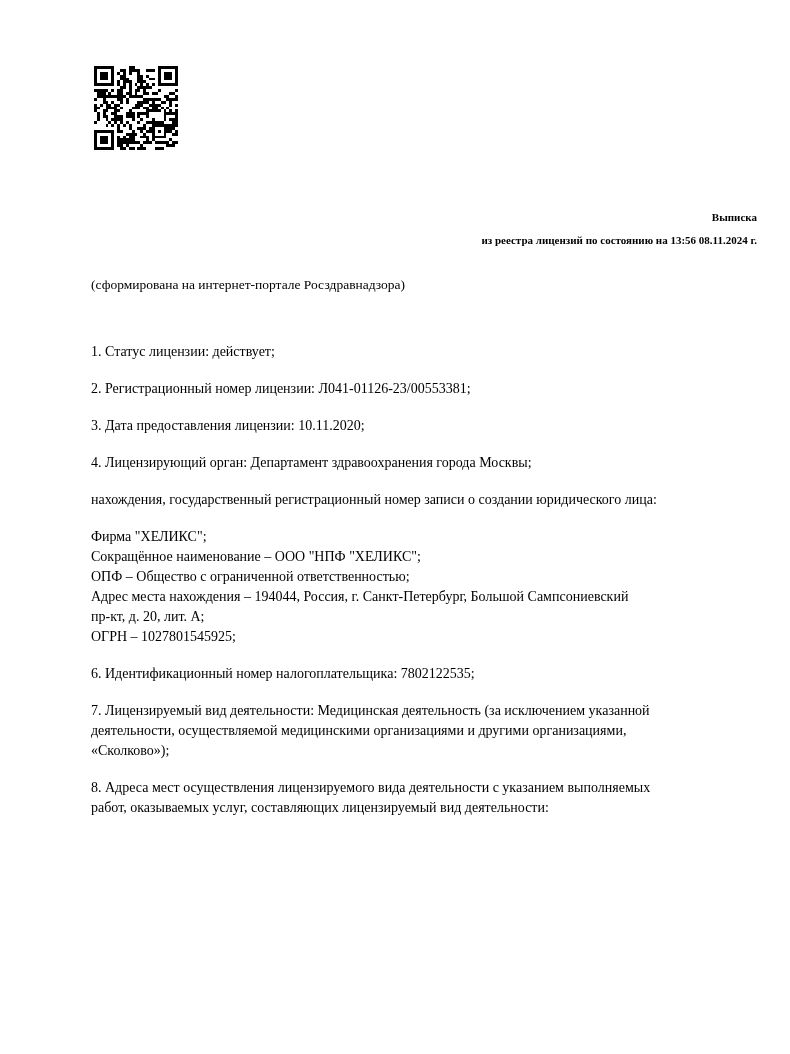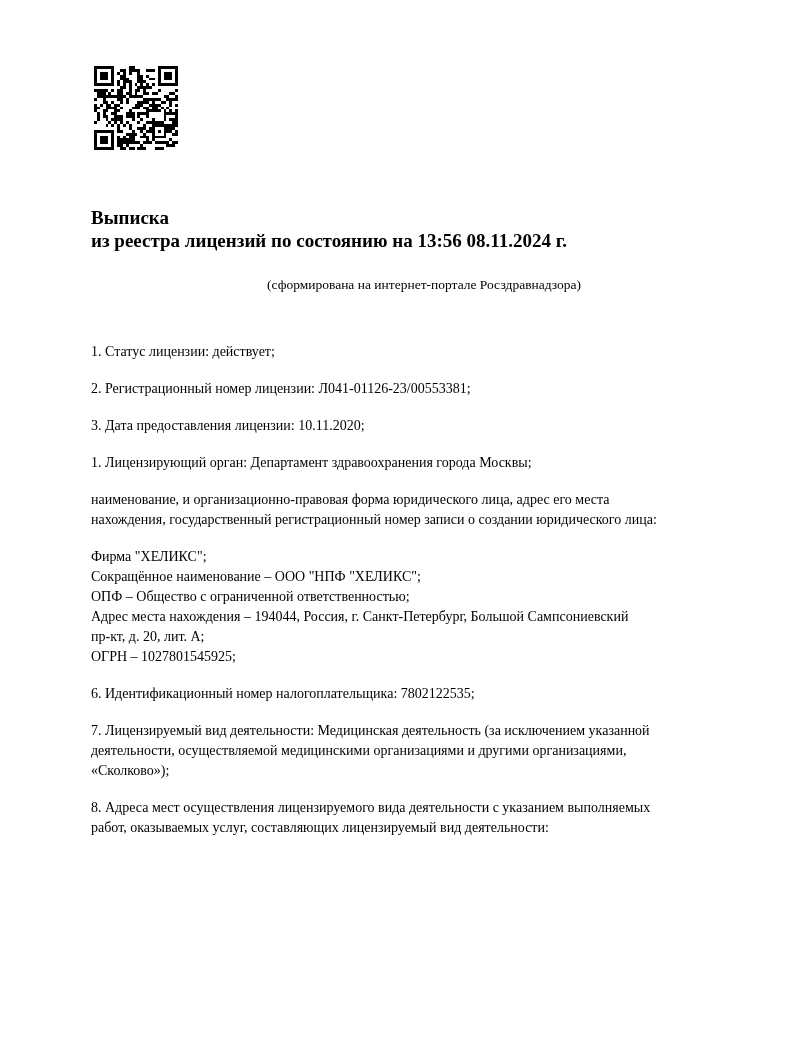--- a/index.html
+++ b/index.html
@@ -22,31 +22,31 @@
     left: 94px;
     top: 66px;
     width: 84px;
     height: 84px;
   }
   .doc-title {
     position: absolute;
     left: 91px;
     top: 206px;
     width: 666px;
-    text-align: left;
+    text-align: right;
     font-weight: bold;
-    font-size: 19px;
+    font-size: 11px;
     line-height: 23px;
   }
   .doc-subtitle {
     position: absolute;
     left: 91px;
     top: 276px;
     width: 666px;
-    text-align: center;
+    text-align: left;
     font-size: 13.5px;
     line-height: 17px;
   }
   .doc-body {
     position: absolute;
     left: 91px;
     top: 332px;
     width: 666px;
     font-size: 14px;
     line-height: 20px;
@@ -506,24 +506,23 @@
       <div class="para">
         <div class="line">1. Статус лицензии: действует;</div>
       </div>
       <div class="para">
         <div class="line">2. Регистрационный номер лицензии: Л041-01126-23/00553381;</div>
       </div>
       <div class="para">
         <div class="line">3. Дата предоставления лицензии: 10.11.2020;</div>
       </div>
       <div class="para">
-        <div class="line">1. Лицензирующий орган: Департамент здравоохранения города Москвы;</div>
-      </div>
-      <div class="para">
-        <div class="line">наименование, и организационно-правовая форма юридического лица, адрес его места</div>
+        <div class="line">4. Лицензирующий орган: Департамент здравоохранения города Москвы;</div>
+      </div>
+      <div class="para">
         <div class="line">нахождения, государственный регистрационный номер записи о создании юридического лица:</div>
       </div>
       <div class="para">
         <div class="line">Фирма "ХЕЛИКС";</div>
         <div class="line">Сокращённое наименование – ООО "НПФ "ХЕЛИКС";</div>
         <div class="line">ОПФ – Общество с ограниченной ответственностью;</div>
         <div class="line">Адрес места нахождения – 194044, Россия, г. Санкт-Петербург, Большой Сампсониевский</div>
         <div class="line">пр-кт, д. 20, лит. А;</div>
         <div class="line">ОГРН – 1027801545925;</div>
       </div>

